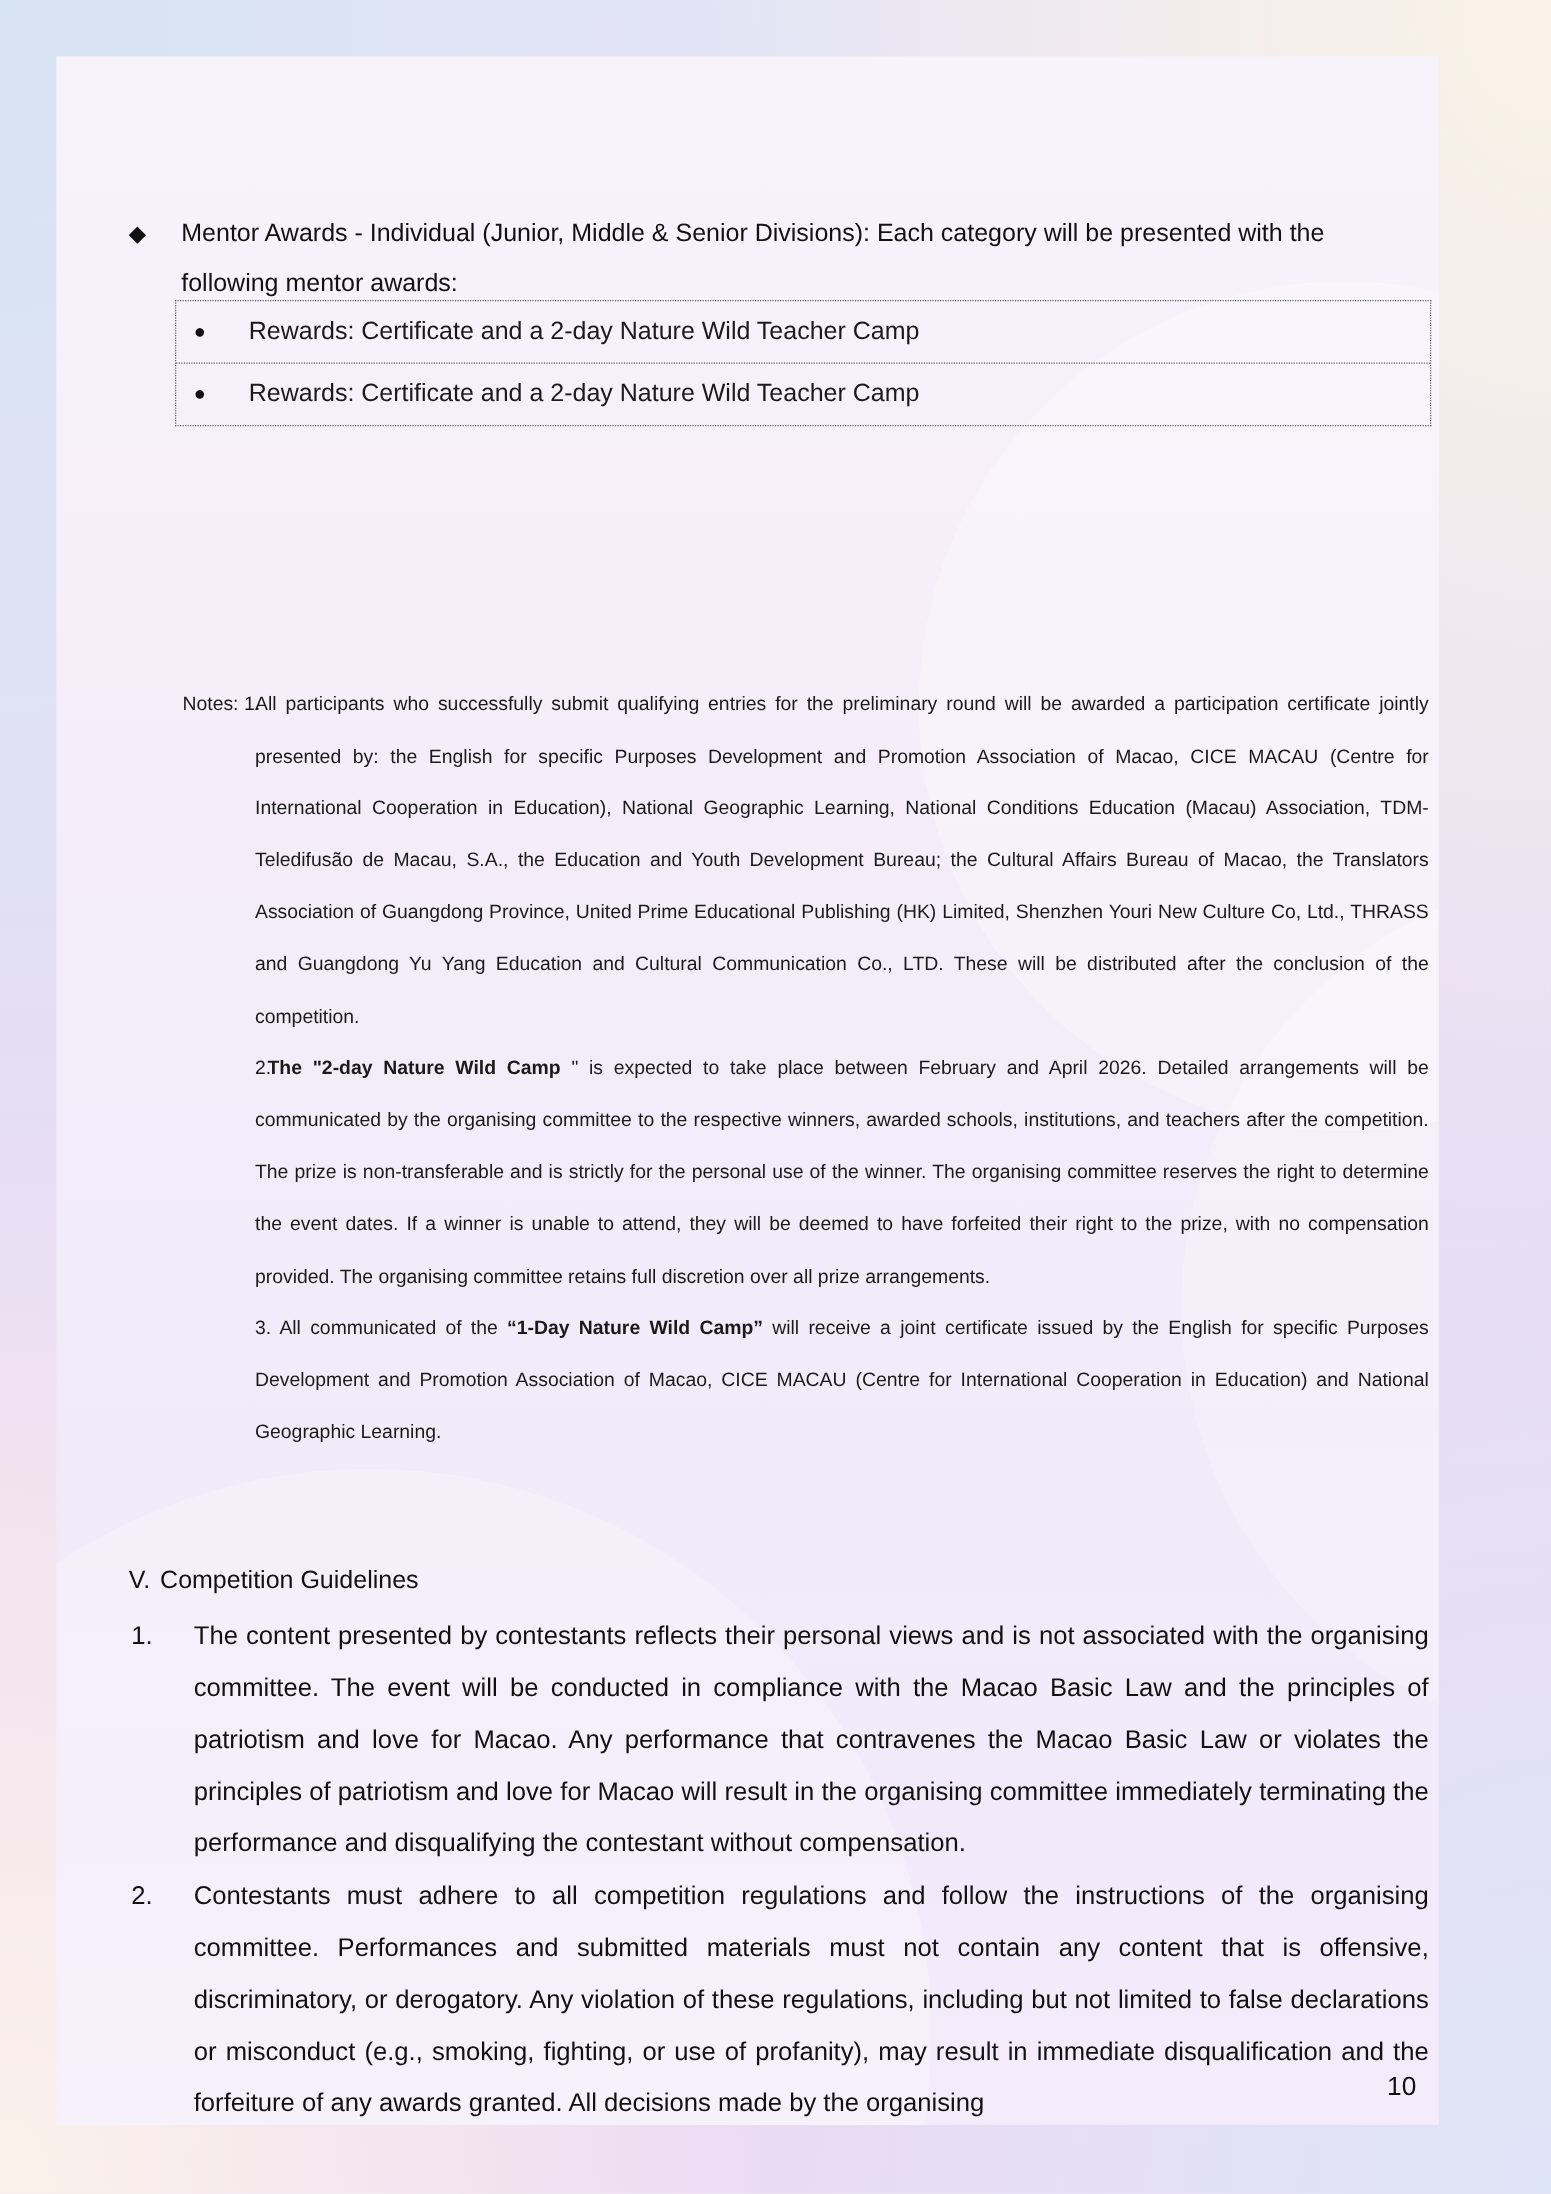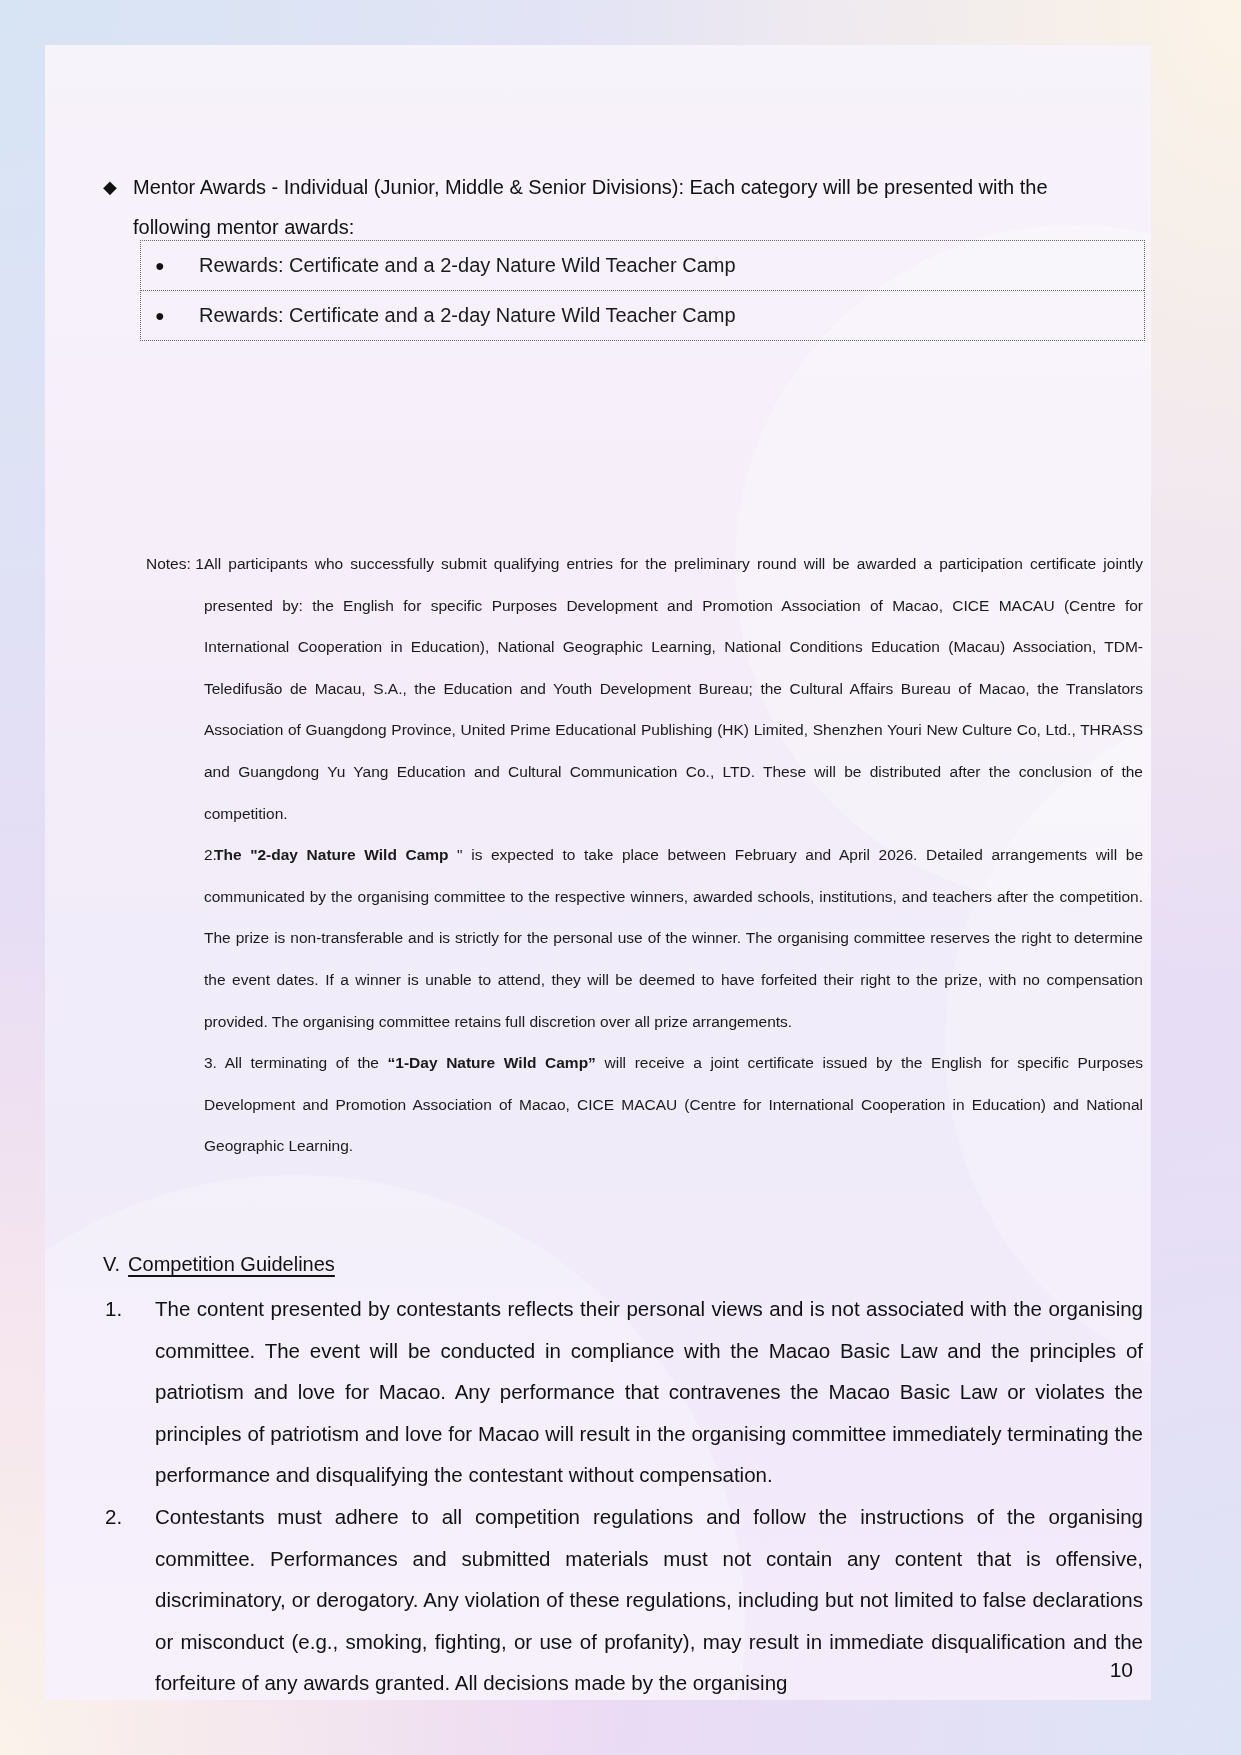--- a/index.html
+++ b/index.html
@@ -60,21 +60,21 @@
     font-size: 20px;
     line-height: 40px;
   }
   .mentor-head .diamond {
     position: absolute;
     left: 0; top: 0;
     width: 30px;
     font-size: 18px;
   }
   .mentor-head .text {
-    margin-left: 30px;
+    margin-left: 42px;
     display: block;
   }
   
   .award-table {
     position: absolute;
     left: 95px;
     top: 195px;
     width: 1003px;
     border: 1px dotted #666;
   }
@@ -134,21 +134,20 @@
     position: absolute;
     left: 58px;
     top: 1203px;
     font-size: 20px;
     line-height: 32px;
   }
   .section-head .num {
     margin-right: 8px;
   }
   .section-head .title {
-    text-decoration: underline;
     text-underline-offset: 4px;
   }
   .guidelines {
     position: absolute;
     left: 58px;
     top: 1243px;
     width: 1040px;
     font-size: 20.5px;
     line-height: 41.6px;
   }
@@ -200,21 +199,21 @@
       <div class="note">
         <span class="prefix"><span>Notes:</span> <span>1.</span></span>
         <span>All participants who successfully submit qualifying entries for the preliminary round will be awarded a participation certificate jointly presented by: the English for specific Purposes Development and Promotion Association of Macao, CICE MACAU (Centre for International Cooperation in Education), National Geographic Learning, National Conditions Education (Macau) Association, TDM-Teledifusão de Macau, S.A., the Education and Youth Development Bureau; the Cultural Affairs Bureau of Macao, the Translators Association of Guangdong Province, United Prime Educational Publishing (HK) Limited, Shenzhen Youri New Culture Co, Ltd., THRASS and Guangdong Yu Yang Education and Cultural Communication Co., LTD. These will be distributed after the conclusion of the competition.</span>
       </div>
       <div class="note sub">
         <span class="prefix">2.</span>
         <b>The "2-day Nature Wild Camp</b><span> " is expected to take place between February and April 2026. Detailed arrangements will be communicated by the organising committee to the respective winners, awarded schools, institutions, and teachers after the competition. The prize is non-transferable and is strictly for the personal use of the winner. The organising committee reserves the right to determine the event dates. If a winner is unable to attend, they will be deemed to have forfeited their right to the prize, with no compensation provided. The organising committee retains full discretion over all prize arrangements.</span>
       </div>
       <div class="note sub no-indent">
         <span>3.</span>
-        <span>All terminating of the </span>
+        <span>All communicated of the </span>
         <b>“1-Day Nature Wild Camp”</b>
         <span> will receive a joint certificate issued by the English for specific Purposes Development and Promotion Association of Macao, CICE MACAU (Centre for International Cooperation in Education) and National Geographic Learning.</span>
       </div>
     </div>
 
     <div class="section-head">
       <span class="num">V.</span><span class="title">Competition Guidelines</span>
     </div>
 
     <div class="guidelines">

